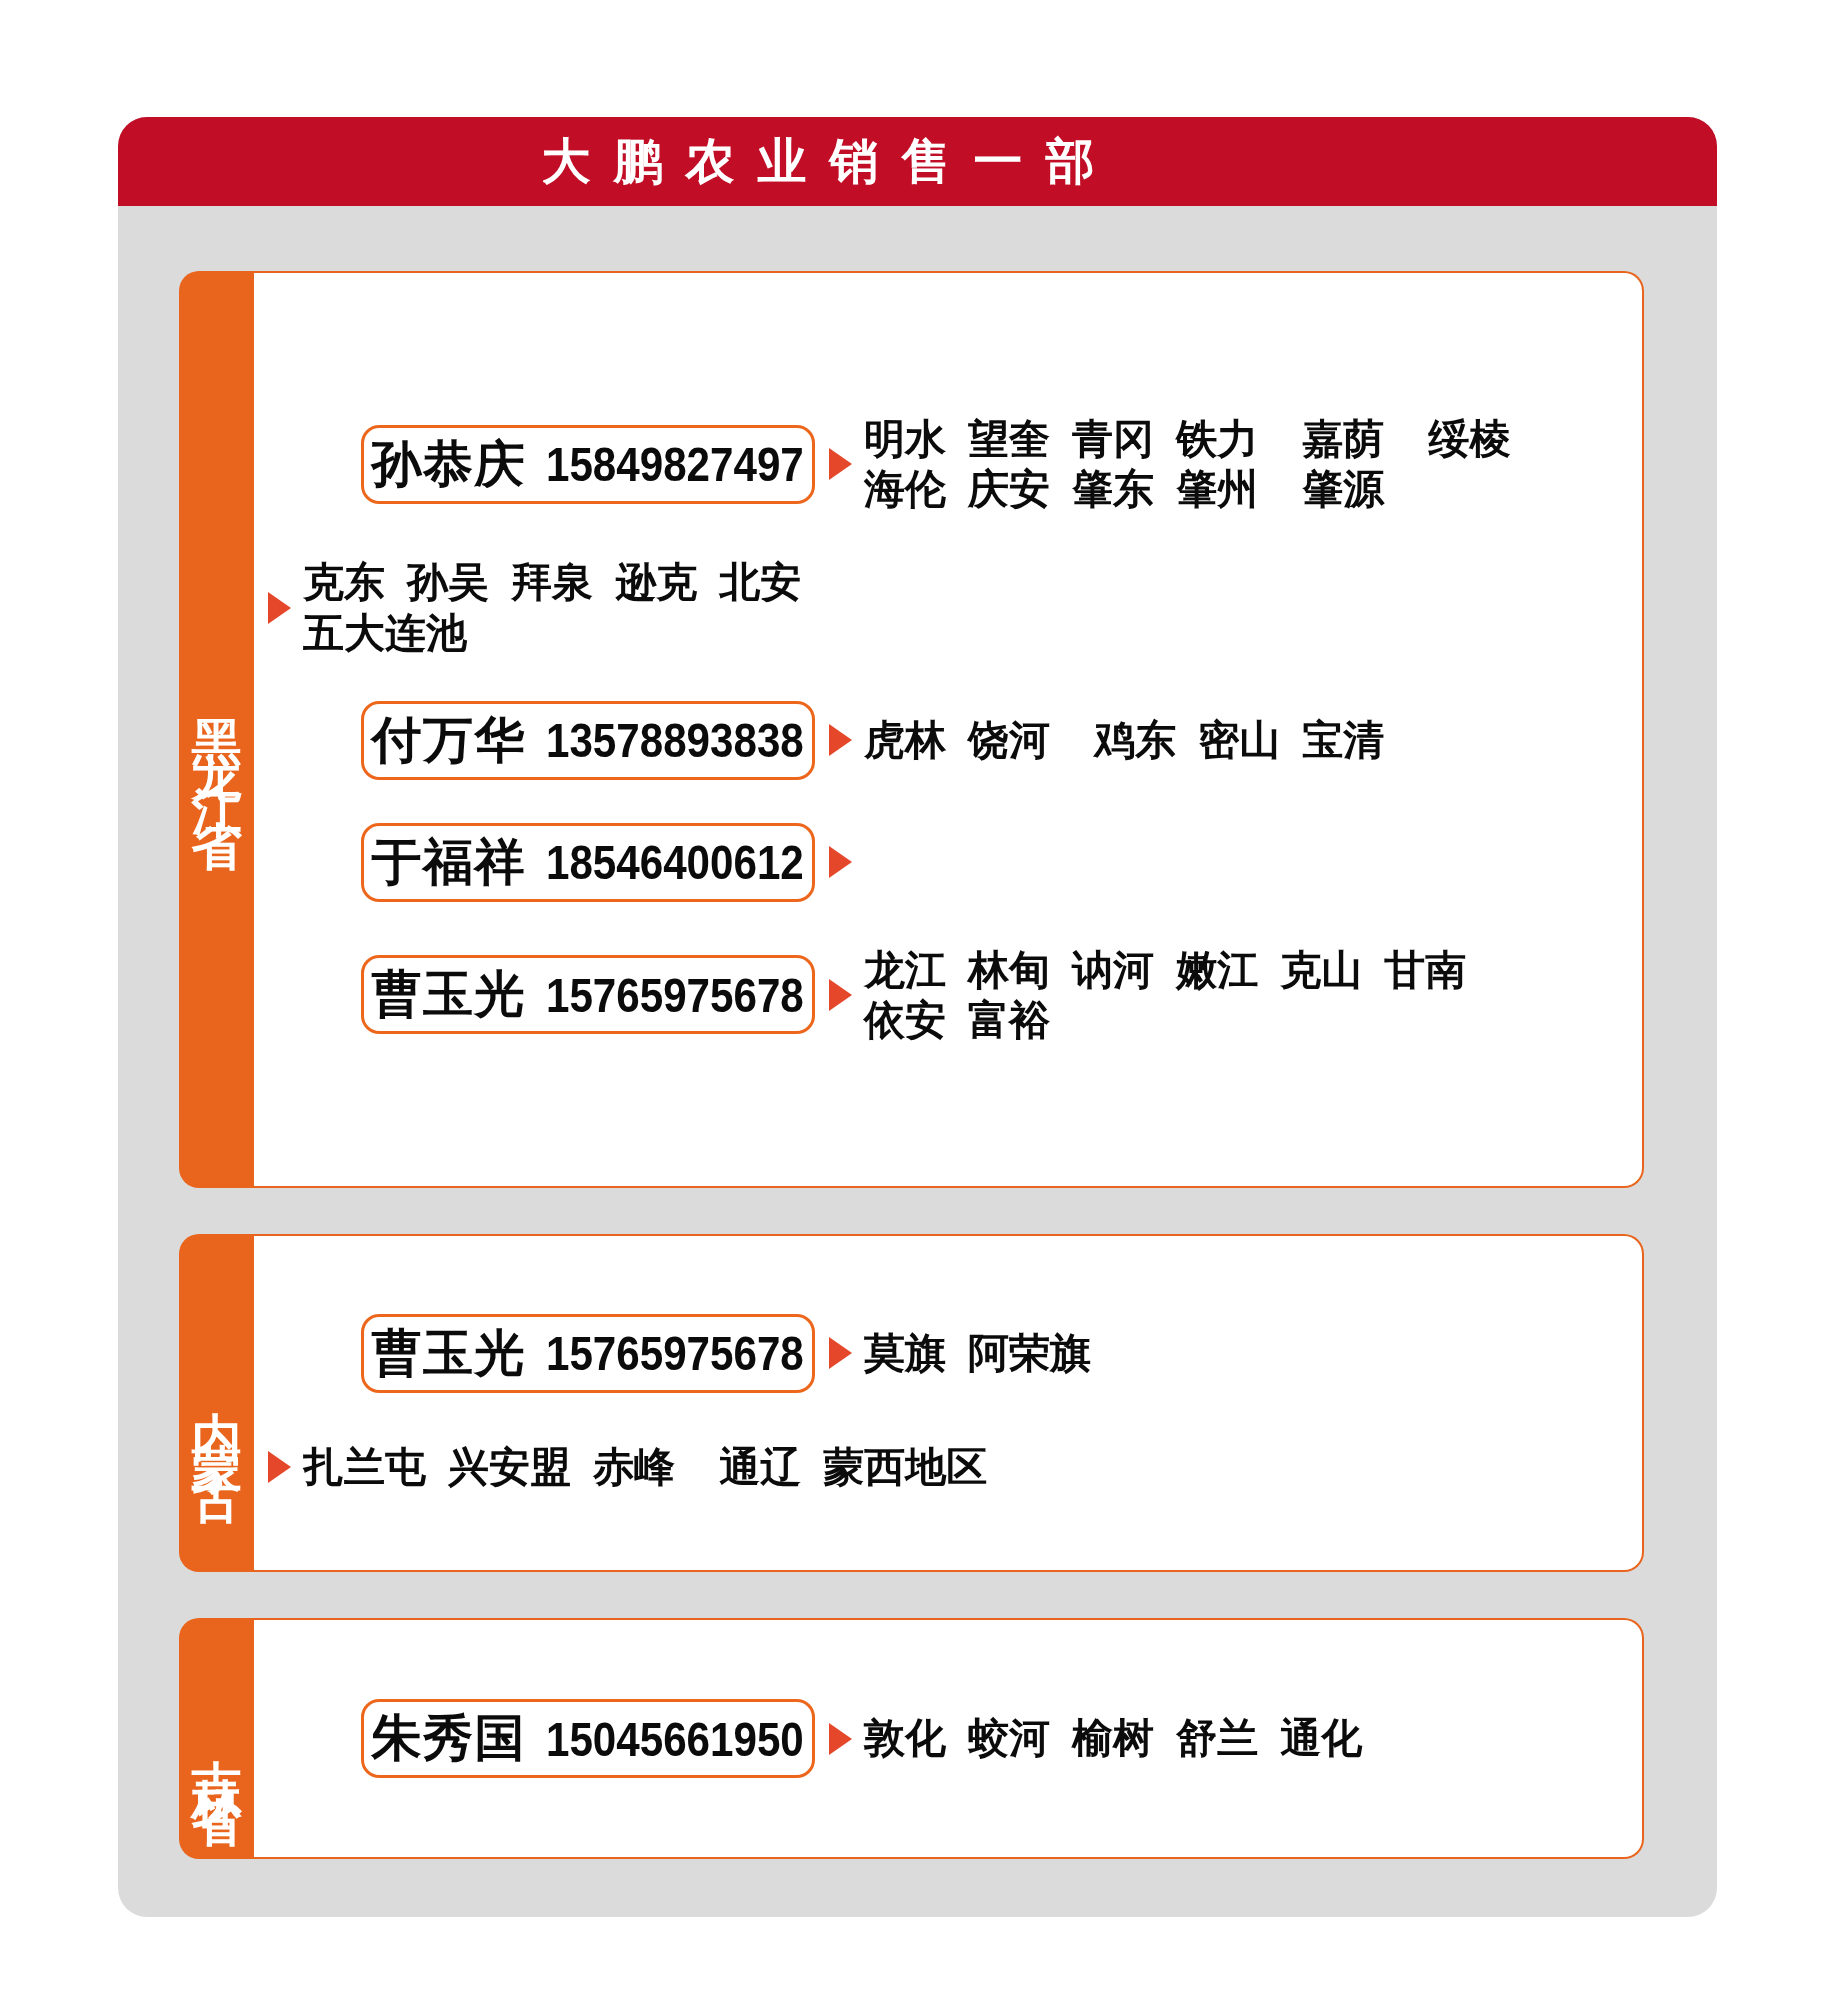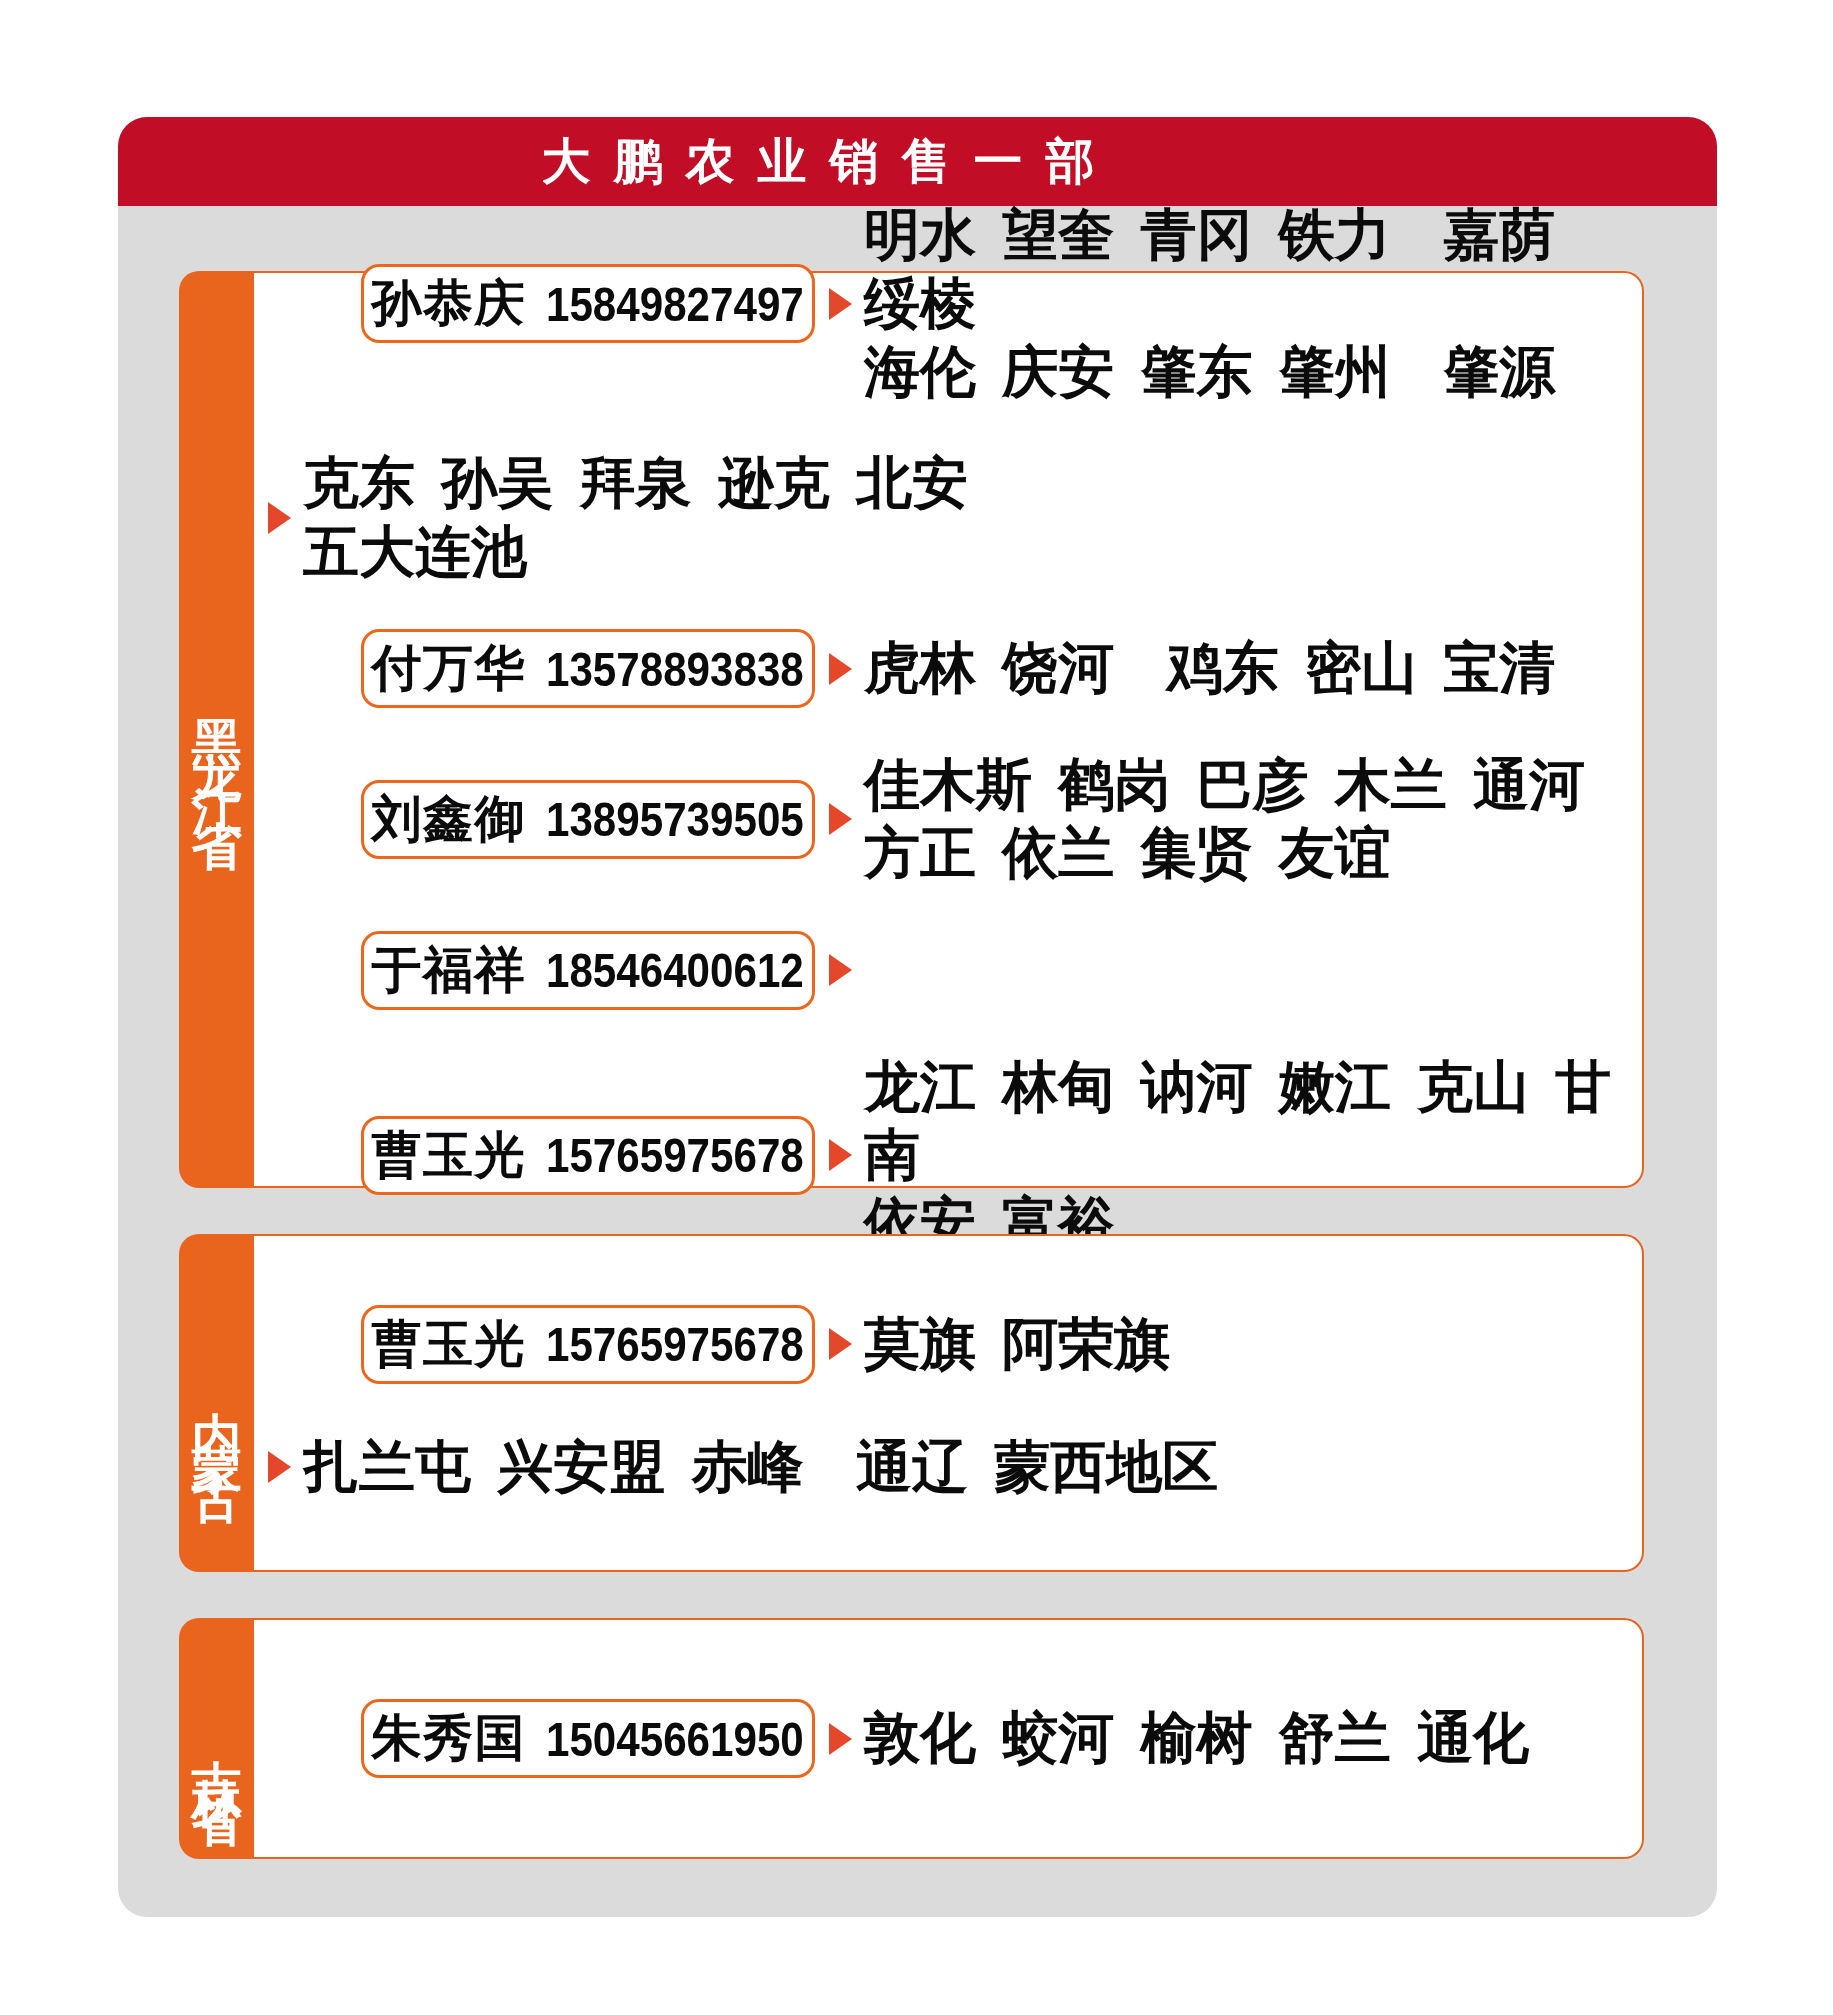--- a/index.html
+++ b/index.html
@@ -91,21 +91,21 @@
   }
   .arrow {
     width: 0; height: 0; flex: none;
     border-left: 23px solid #E5472A;
     border-top: 16px solid transparent;
     border-bottom: 16px solid transparent;
     margin-left: 13.7px;
   }
   .regions {
     margin-left: 12.2px;
-    font-size: 56px;
+    font-size: 41px;
     color: #0b0b0b;
     line-height: 1.22;
     white-space: pre-wrap;
     word-spacing: 10.7px;
   }
 </style>
 </head>
 <body>
 
 <div class="card">
@@ -140,29 +140,20 @@
 
         <div class="row">
           <div class="chip">
             <span class="name">付万华</span>
             <span class="phone">13578893838</span>
           </div>
           <div class="arrow"></div>
           <div class="regions">虎林 饶河  鸡东 密山 宝清</div>
         </div>
 
-        <div class="row">
-          <div class="chip">
-            <span class="name">刘鑫御</span>
-            <span class="phone">13895739505</span>
-          </div>
-          <div class="arrow"></div>
-          <div class="regions">佳木斯 鹤岗 巴彦 木兰 通河
-方正 依兰 集贤 友谊</div>
-        </div>
 
         <div class="row">
           <div class="chip">
             <span class="name">于福祥</span>
             <span class="phone">18546400612</span>
           </div>
           <div class="arrow"></div>
         </div>
 
         <div class="row">

